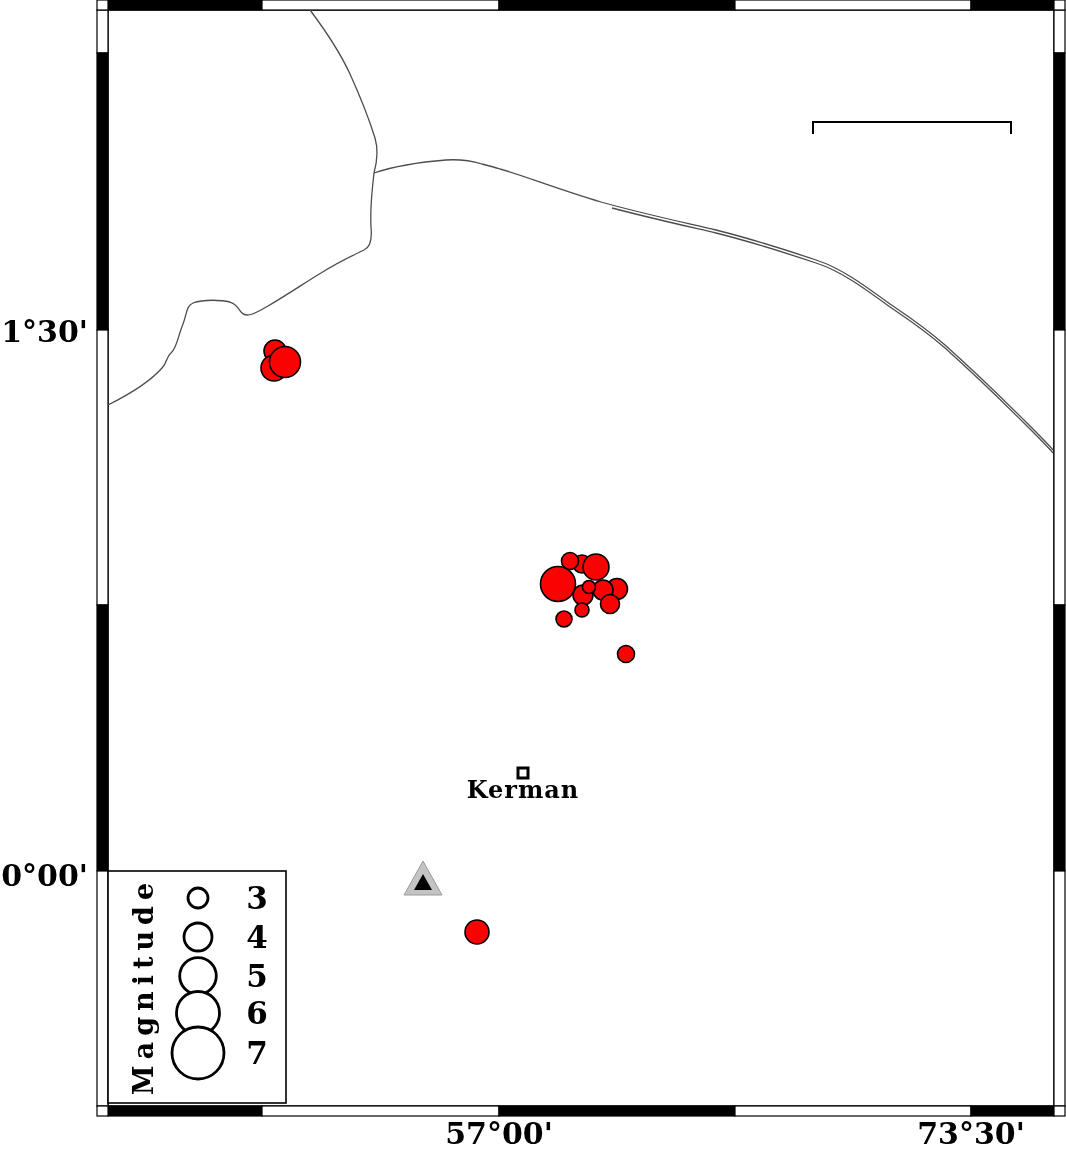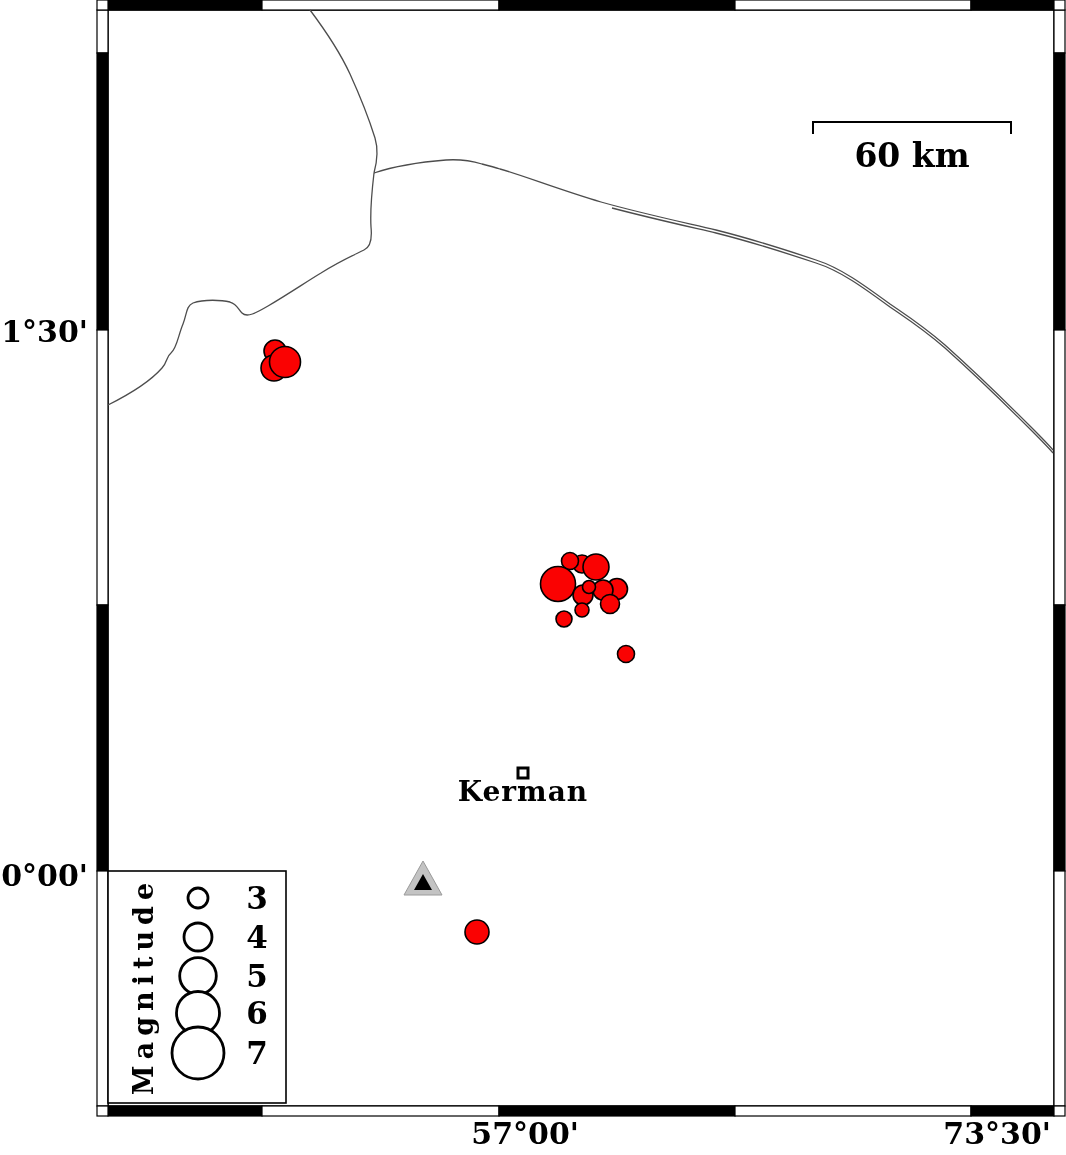--- a/index.html
+++ b/index.html
@@ -4,27 +4,27 @@
 <style>
   html,body{margin:0;padding:0;background:#ffffff;}
   .canvas{
     position:relative;width:1066px;height:1155px;background:#ffffff;
     font-family:"DejaVu Serif","Liberation Serif",serif;color:#000;
     overflow:hidden;
   }
   svg{position:absolute;left:0;top:0;}
   .map-label{position:absolute;font-weight:bold;line-height:1;white-space:nowrap;}
   .lat-label{font-size:30px;width:110px;text-align:right;}
-  .lon-label{font-size:30px;width:160px;text-align:right;}
+  .lon-label{font-size:30px;width:160px;text-align:center;}
   #lat-top{left:-22px;top:317px;}
   #lat-bottom{left:-22px;top:861px;}
   #lon-left{left:419px;top:1119px;}
   #lon-right{left:891px;top:1119px;}
   #scale-label{left:832px;top:139px;width:160px;text-align:center;font-size:33px;}
-  #city-label{left:443px;top:778px;width:160px;text-align:center;font-size:28px;letter-spacing:1px;}
+  #city-label{left:443px;top:778px;width:160px;text-align:center;font-size:24px;letter-spacing:1px;}
   #legend-title{
     left:143px;top:986px;font-size:27px;letter-spacing:6px;
     transform:translate(-50%,-50%) rotate(-90deg);
   }
   .legend-num{
     font-family:"DejaVu Serif","Liberation Serif",serif;
     font-weight:bold;font-size:31px;
   }
 </style>
 </head>
@@ -122,16 +122,15 @@
         <text x="257" y="1024" text-anchor="middle" class="legend-num">6</text>
         <circle cx="198" cy="1053" r="26" fill="#ffffff" stroke="#000000" stroke-width="2.8"></circle>
         <text x="257" y="1064" text-anchor="middle" class="legend-num">7</text>
       </g>
   </svg>
 
   <div class="map-label lat-label" id="lat-top">31°30'</div>
   <div class="map-label lat-label" id="lat-bottom">30°00'</div>
   <div class="map-label lon-label" id="lon-left">57°00'</div>
   <div class="map-label lon-label" id="lon-right">73°30'</div>
-  <div class="map-label" id="scale-label">60 km</div>
   <div class="map-label" id="city-label">Kerman</div>
   <div class="map-label" id="legend-title">Magnitude</div>
 </div>
 
 </body></html>

